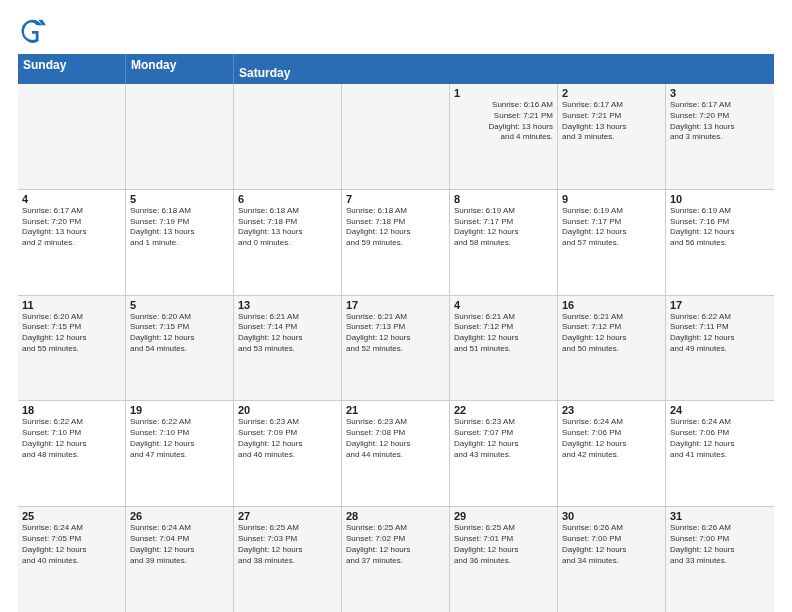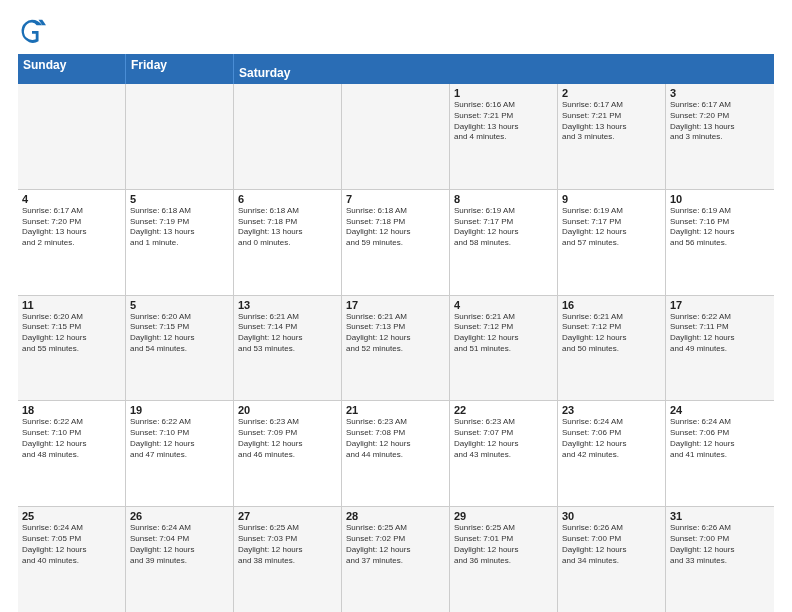--- a/index.html
+++ b/index.html
@@ -140,32 +140,32 @@
     </div>
     <div class="title-block">
       <div class="month-title"></div>
       <div class="location-title"></div>
     </div>
   </div>
 
   <div class="calendar">
     <div class="cal-header-row">
     <div class="cal-header-cell">Sunday</div>
-        <div class="cal-header-cell">Friday</div>
+        <div class="cal-header-cell">Monday</div>
         <div class="cal-header-cell">Saturday</div>
       </div>
     <div class="cal-body">
     <div class="cal-row">
           <div class="cal-cell empty"></div>
           <div class="cal-cell empty"></div>
           <div class="cal-cell empty"></div>
           <div class="cal-cell empty"></div>
           <div class="cal-cell">
             <span class="day-num">1</span>
-            <div class="cell-info" style="white-space: pre-line;">Sunrise: 6:16 AM
+            <div class="cell-info" style="white-space: pre-line; text-align: right;">Sunrise: 6:16 AM
 Sunset: 7:21 PM
 Daylight: 13 hours
 and 4 minutes.</div>
           </div>
           <div class="cal-cell">
             <span class="day-num">2</span>
             <div class="cell-info" style="white-space: pre-line;">Sunrise: 6:17 AM
 Sunset: 7:21 PM
 Daylight: 13 hours
 and 3 minutes.</div>

